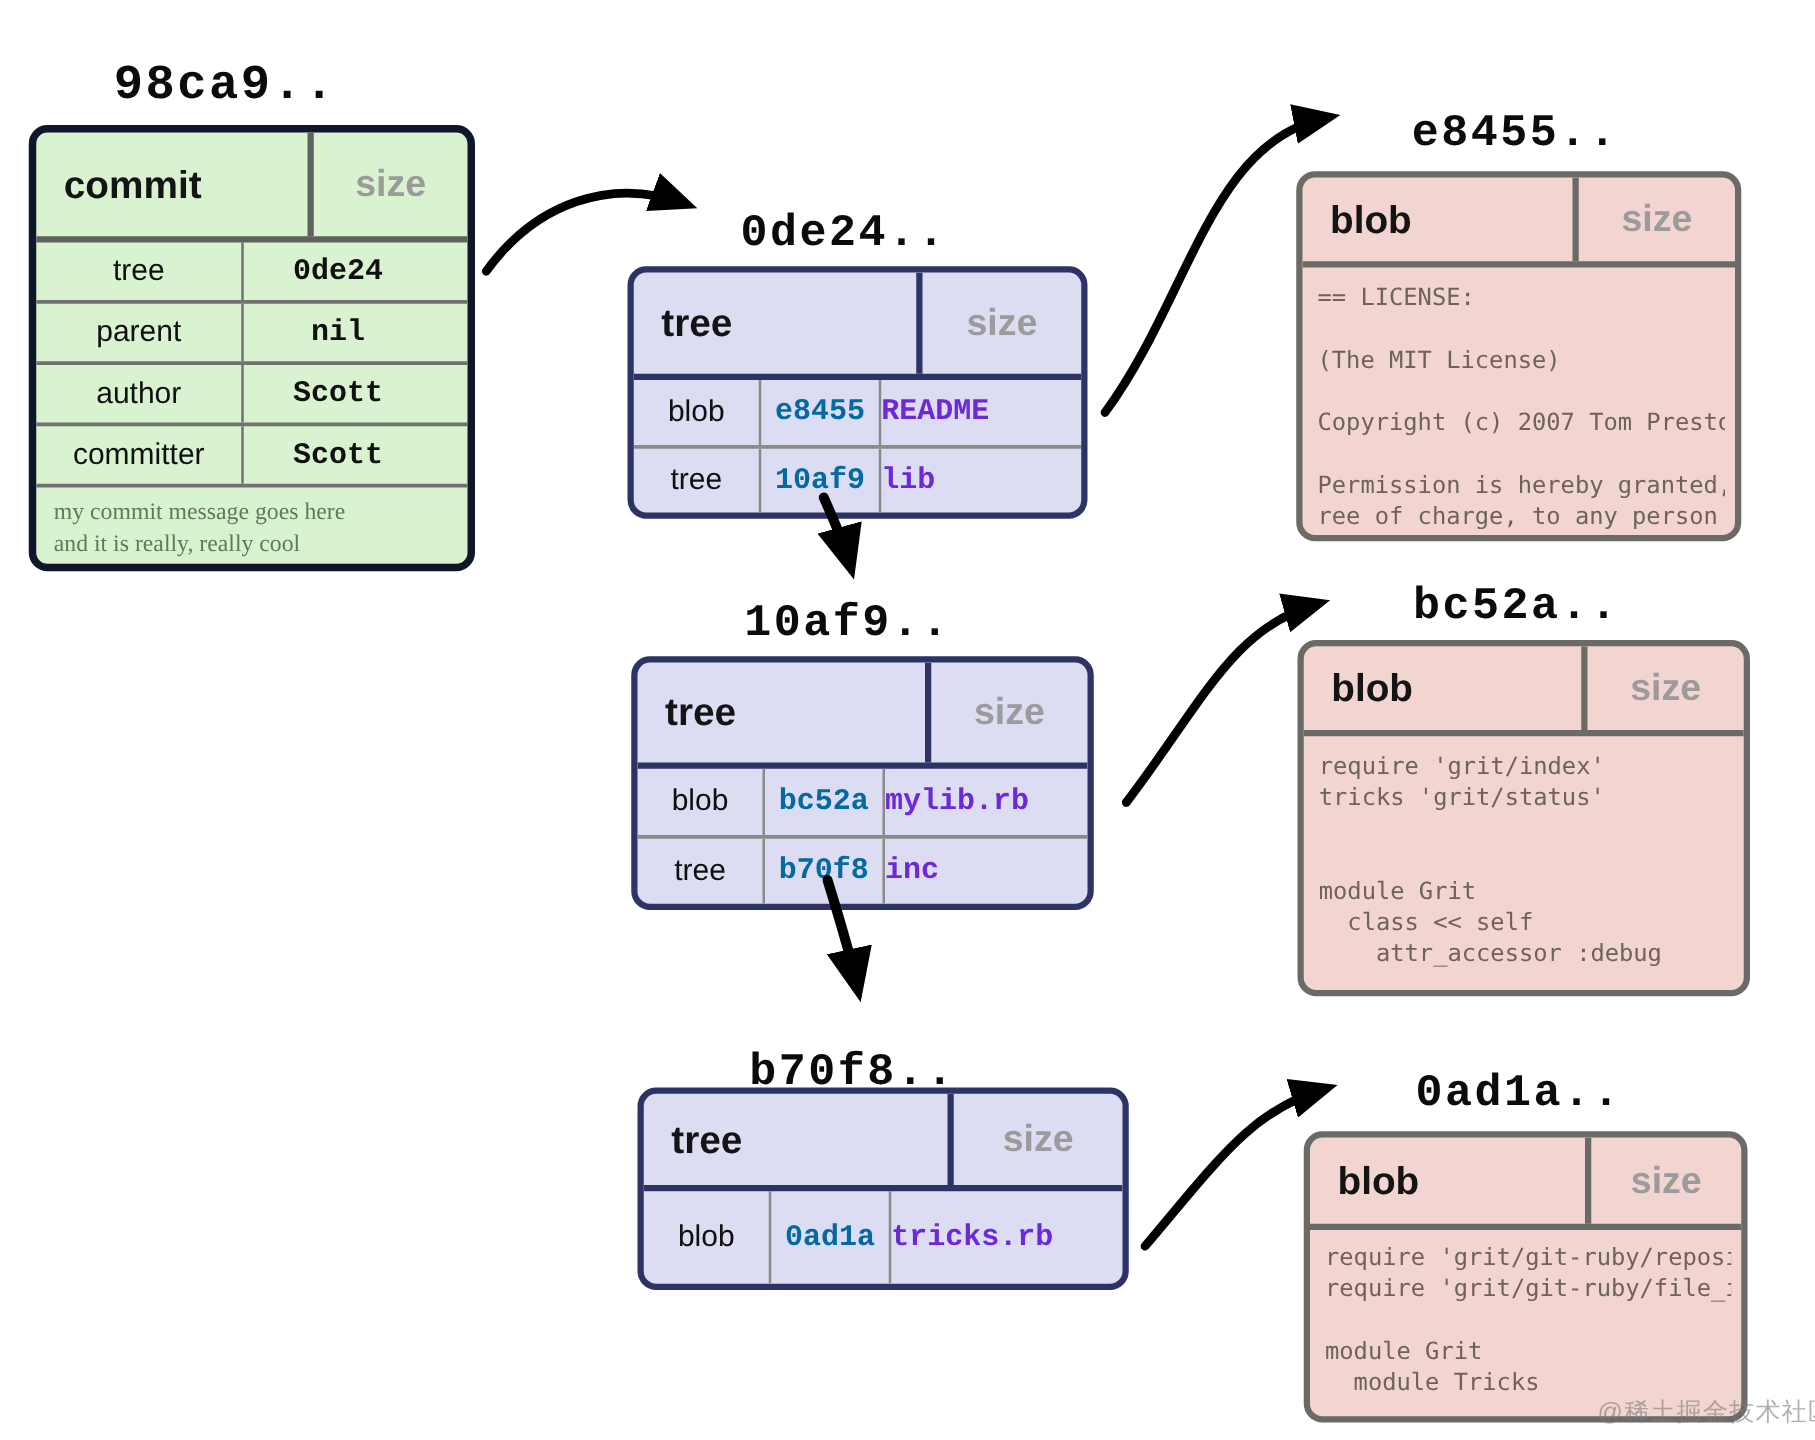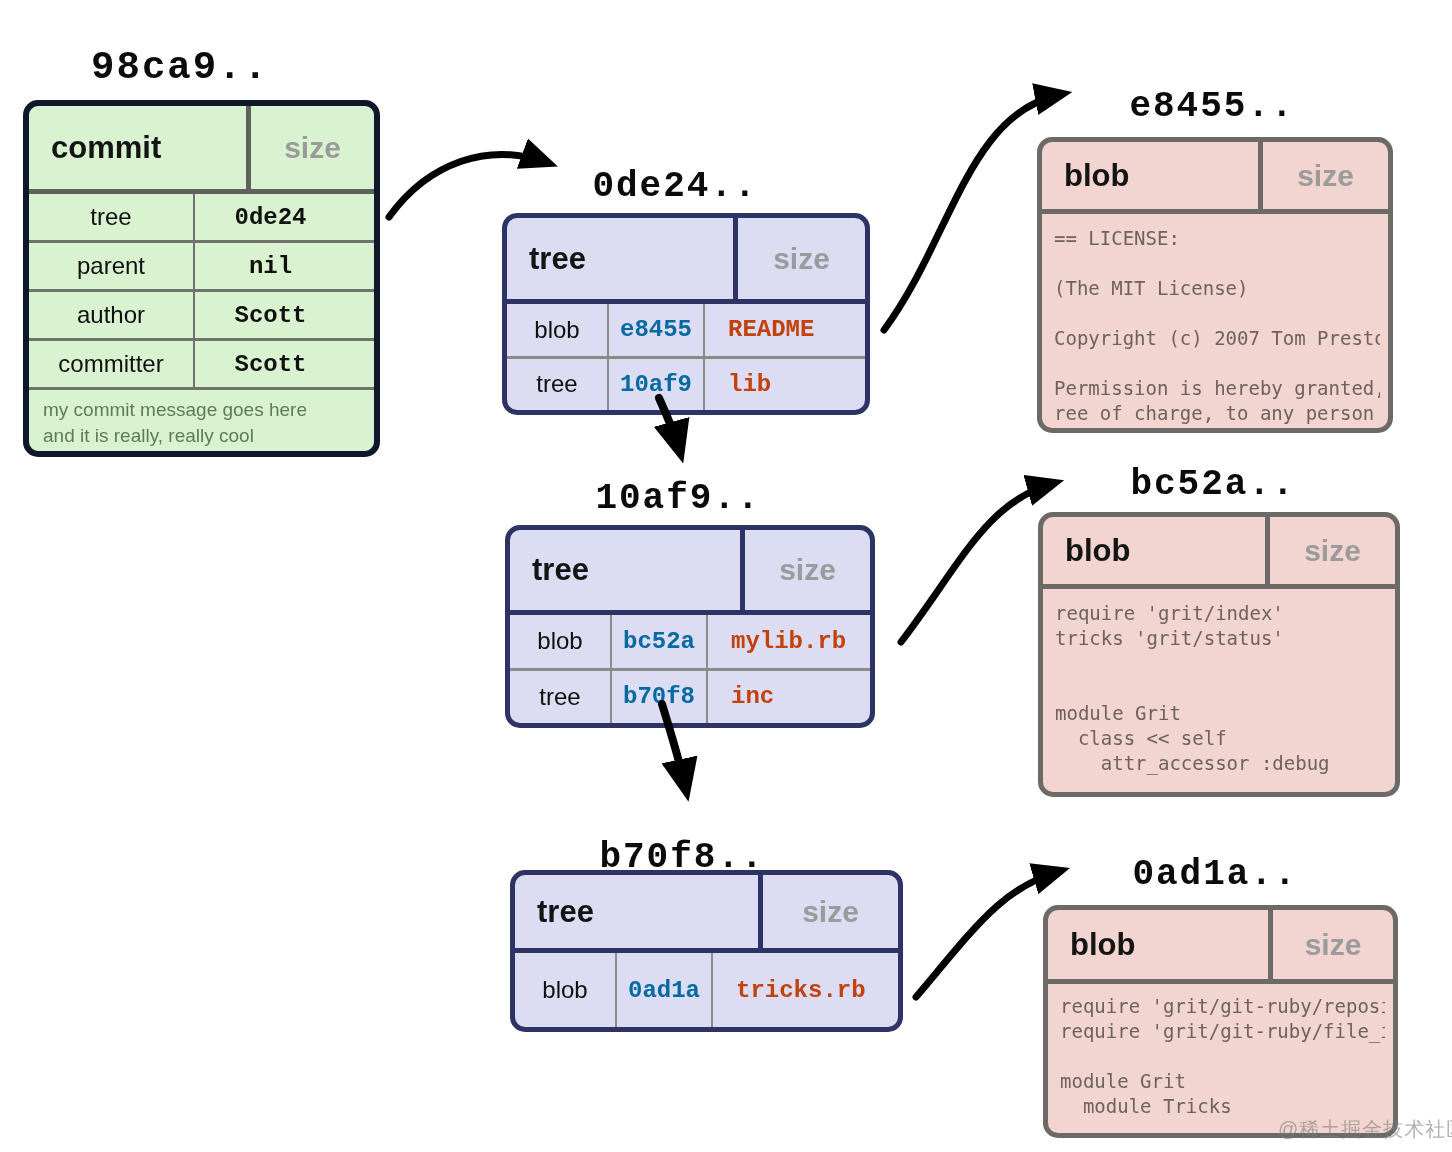--- a/index.html
+++ b/index.html
@@ -45,36 +45,36 @@
     width:166px; border-right:2px solid #70726f;
     display:flex; align-items:center; justify-content:center; color:#101010;
   }
   .field-value{
     flex:1; display:flex; align-items:center; justify-content:center;
     padding-right:28px;
     font-family:"Liberation Mono","DejaVu Sans Mono",monospace; font-weight:bold; color:#101010;
   }
   .commit-msg{
     flex:1; padding:7px 0 0 14px;
-    font-family:Liberation Sans, sans-serif; font-size:19px; line-height:26px;
+    font-family:Liberation Serif, serif; font-size:19px; line-height:26px;
     color:#5c7d54; white-space:pre;
   }
 
   
   .entry-row{ display:flex; flex:1 1 auto; font-size:24px; }
   .entry-row + .entry-row{ border-top:3px solid #8a8a8a; }
   .entry-type{ width:100px; display:flex; align-items:center; justify-content:center; color:#101010; }
   .entry-hash{
     width:98px; border-left:2px solid #8a8a8a; border-right:2px solid #8a8a8a;
     display:flex; align-items:center; justify-content:center;
     font-family:"Liberation Mono","DejaVu Sans Mono",monospace; font-weight:bold; color:#0369a1;
   }
   .entry-name{
-    flex:1; display:flex; align-items:center; padding-left:23px;
-    font-family:"Liberation Mono","DejaVu Sans Mono",monospace; font-weight:bold; color:#c2410c;
+    flex:1; display:flex; align-items:center; padding-left:0;
+    font-family:"Liberation Mono","DejaVu Sans Mono",monospace; font-weight:bold; color:#6d28d9;
   }
 
   
   .blob-body{ flex:1; padding:12px 8px 0 12px; font-family:"DejaVu Sans Mono",monospace;
     font-size:19px; color:#6e625e; }
   .code-line{ height:25px; line-height:25px; white-space:pre; overflow:hidden; }
 
   
   #commit-box{ left:23px; top:100px; width:357px; height:357px; }
   #commit-box .node-header{ height:88px; }

